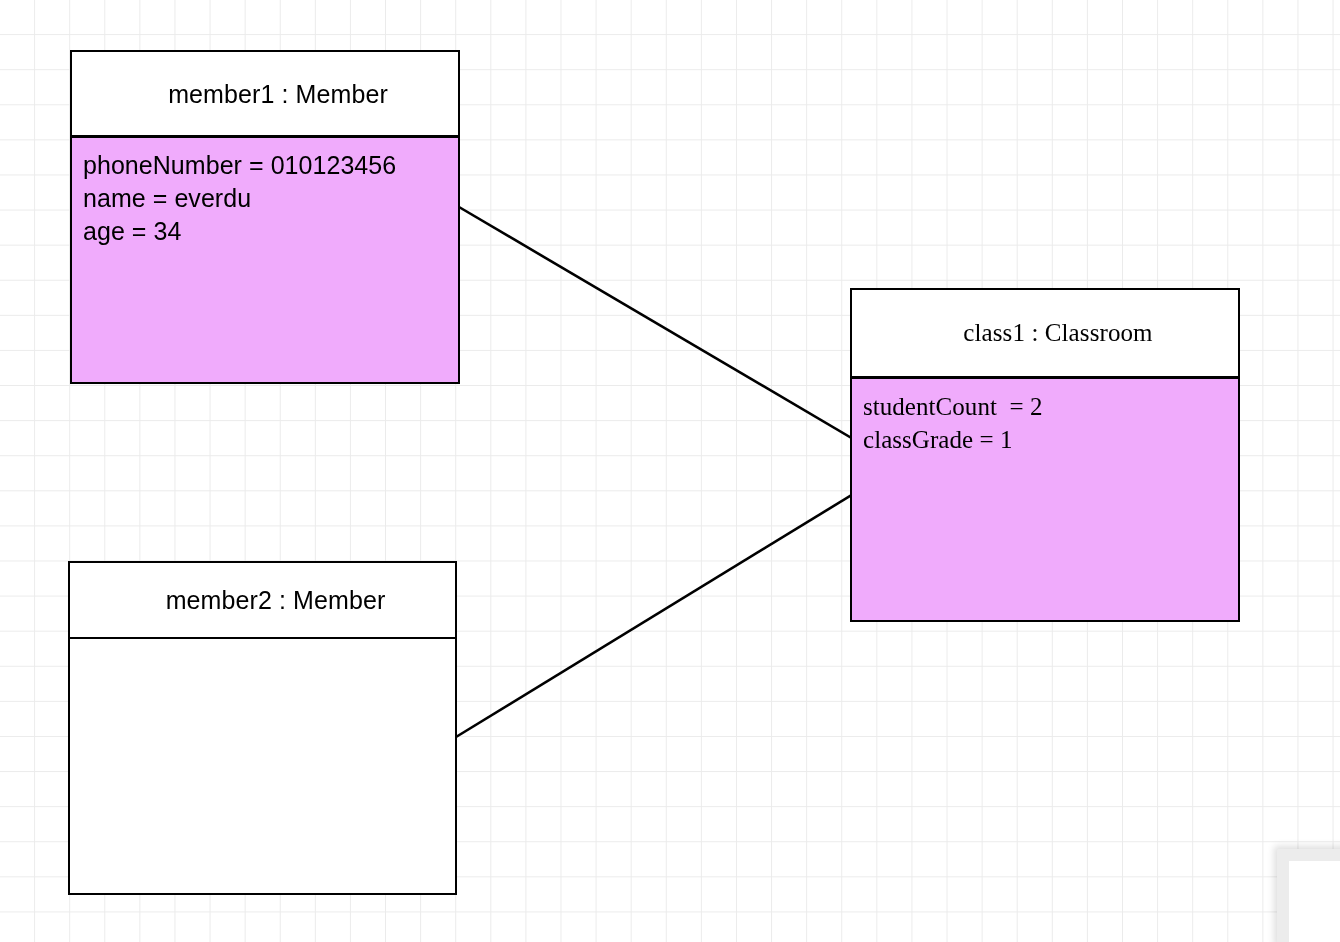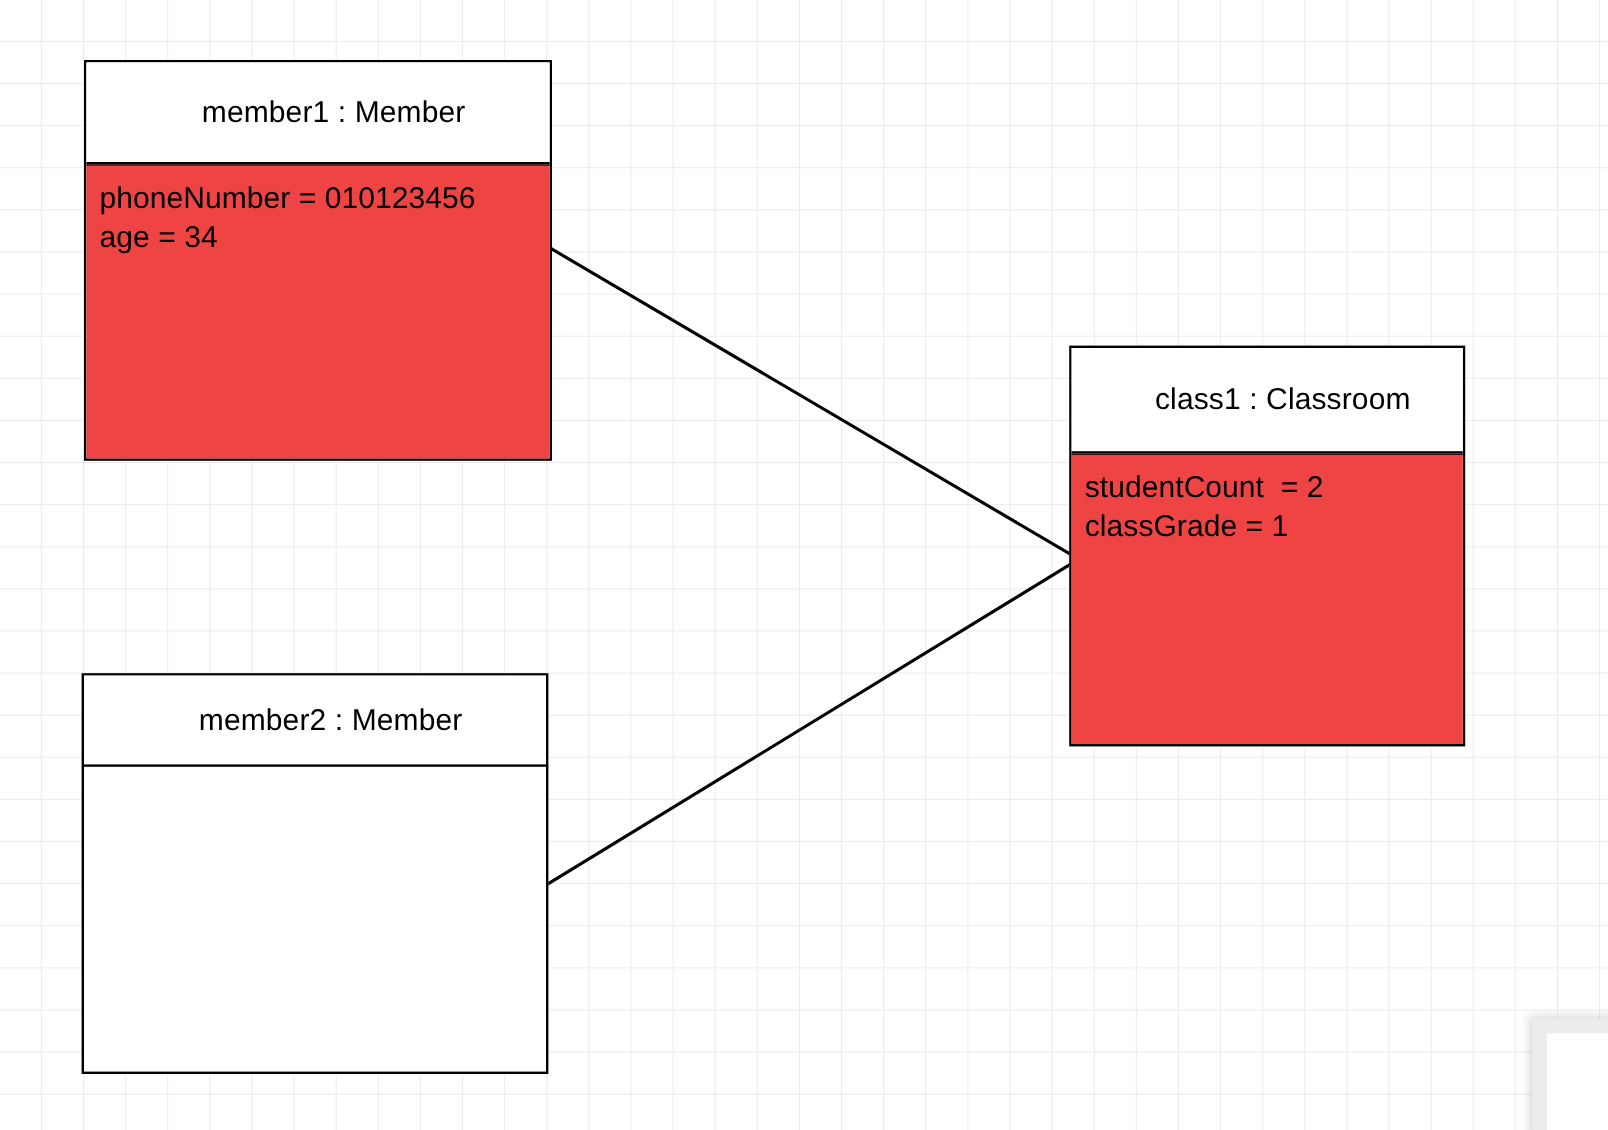--- a/index.html
+++ b/index.html
@@ -59,38 +59,38 @@
     color: #000000;
     white-space: pre;
     letter-spacing: 0.1px;
     padding-left: 14px;
   }
   .uml-body {
     box-sizing: border-box;
     border-top: 1px solid #000000;
     flex: 1 1 auto;
     padding: 11px 16px 0 11px;
-    background: #ef4444;
+    background: #f0abfc;
   }
   .uml-attr {
     font-size: 25px;
     line-height: 33px;
     color: #000000;
     white-space: pre;
     letter-spacing: 0.05px;
   }
 
   
   #box-member1 { left: 70px;  top: 50px;  width: 390px; height: 334px; }
   #box-member1 .uml-header { height: 85px; }
   
   #box-member2 { left: 68px;  top: 561px; width: 389px; height: 334px; gap: 36px; }
   #box-member2 .uml-header { height: 76px; }
   
-  #box-class1  { left: 891px; top: 288px; width: 330px; height: 334px; }
+  #box-class1  { left: 850px; top: 288px; width: 390px; height: 334px; font-family: Liberation Serif, serif; }
   #box-class1 .uml-header { height: 88px; }
 
   
   #corner-panel {
     position: absolute;
     left: 1277px;
     top: 849px;
     width: 80px;
     height: 100px;
     background: #ececec;
@@ -115,20 +115,21 @@
     <line x1="459" y1="207" x2="899" y2="466" stroke="#000000" stroke-width="2.6"></line>
     <line x1="456" y1="737" x2="899" y2="466" stroke="#000000" stroke-width="2.6"></line>
   </svg>
 
   <div class="uml-box" id="box-member1">
     <div class="uml-header">
       <span class="uml-title">member1 : Member</span>
     </div>
     <div class="uml-body">
       <div class="uml-attr">phoneNumber = 010123456</div>
+      <div class="uml-attr">name = everdu</div>
       <div class="uml-attr">age = 34</div>
     </div>
   </div>
 
   <div class="uml-box" id="box-member2">
     <div class="uml-header">
       <span class="uml-title">member2 : Member</span>
     </div>
   </div>
 

